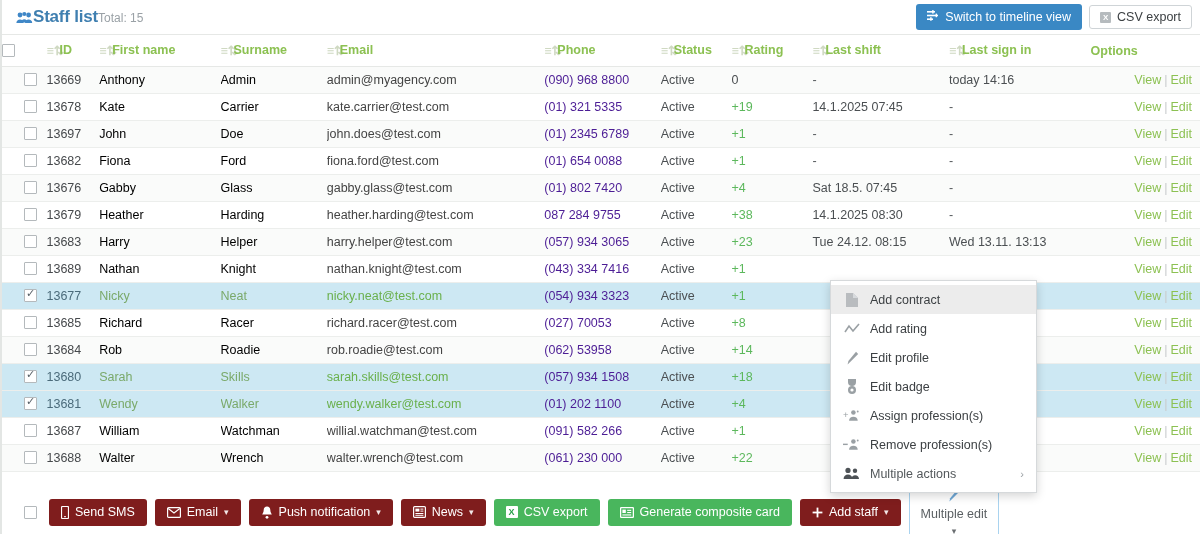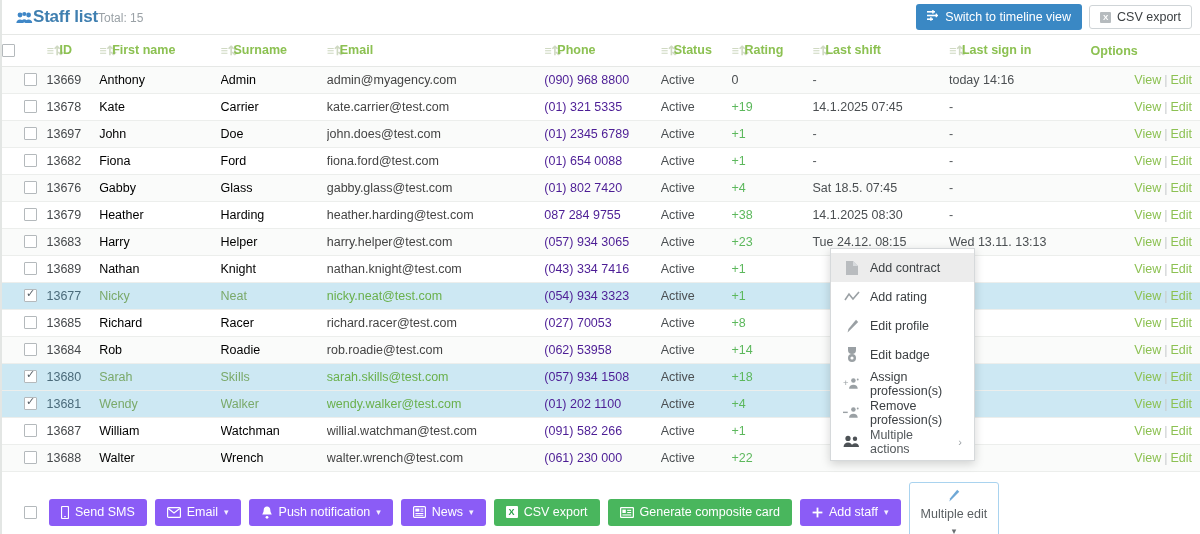--- a/index.html
+++ b/index.html
@@ -98,21 +98,21 @@
     width: 13px; height: 13px; border: 1px solid #b4b9bc; background: #fff;
     display: inline-block; position: relative; border-radius: 1px; vertical-align: -2px;
   }
   .cb.checked::after {
     content: "\2713"; position: absolute; left: 1px; top: -3px;
     font-size: 11px; color: #555f66; line-height: 13px;
   }
 
   
   .ctx-menu {
-    position: absolute; left: 828px; top: 248px; width: 145px;
+    position: absolute; left: 828px; top: 280px; width: 207px;
     background: #fff; border: 1px solid #d6d9db;
     box-shadow: 0 3px 9px rgba(0,0,0,.17);
     padding: 4px 0; z-index: 40;
   }
   .ctx-item {
     display: flex; align-items: center; gap: 10px;
     height: 29px; padding: 0 12px; font-size: 12.5px; color: #3c4043;
     cursor: pointer;
   }
   .ctx-item.active { background: #ececec; }
@@ -124,21 +124,21 @@
   .bottombar {
     display: flex; align-items: center; gap: 8px;
     padding: 10px 0 10px 22px;
   }
   .bbtn {
     display: inline-flex; align-items: center; gap: 6px;
     font-size: 12.5px; border-radius: 3px; cursor: pointer;
     padding: 6px 11px; line-height: 1; white-space: nowrap;
     border: 1px solid transparent; color: #fff;
   }
-  .bbtn.blue { background: #8b5cf6; }
+  .bbtn.blue { background: #7f1d1d; }
   .bbtn.green { background: #49b65d; }
   .bbtn.light { background: #fff; color: #5a5f62; border: 1px solid #a9d3ef; flex-direction: column; }
   .caret { font-size: 9px; opacity: .9; }
   .bb-ic { display: inline-flex; align-items: center; }
   .xls { display:inline-block; width: 12px; height: 12px; background:#fff; color:#2aa14a;
          font-size: 9px; line-height: 12px; text-align:center; font-weight:bold; border-radius:1px; }
   .chk-bottom { margin-right: 4px; }
 </style>
 </head>
 <body>

